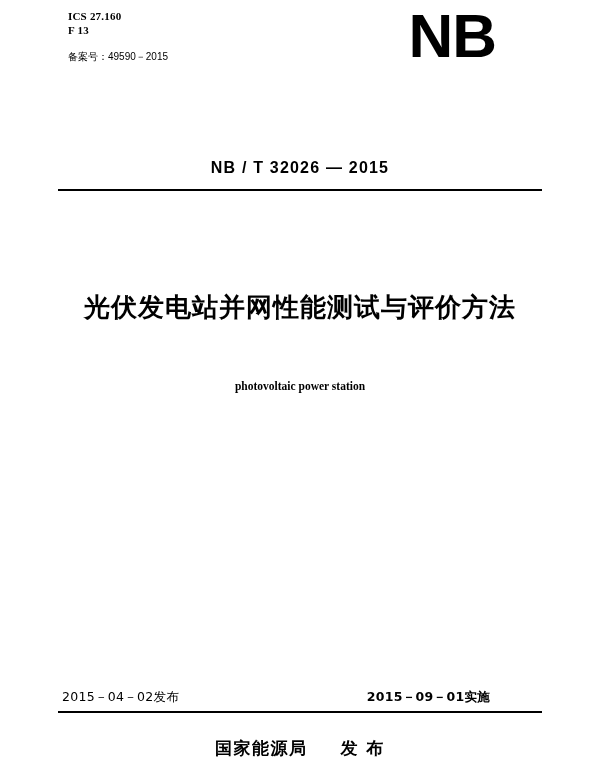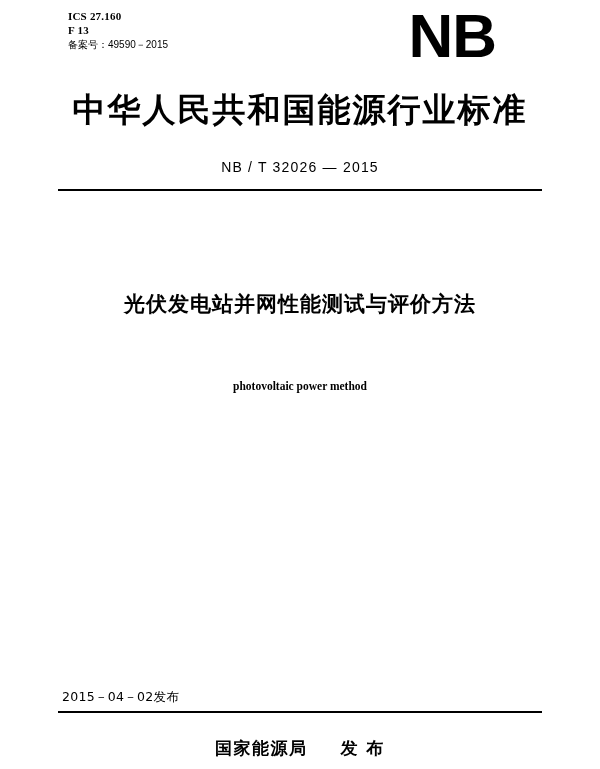--- a/index.html
+++ b/index.html
@@ -38,21 +38,21 @@
   }
   .codes .line {
     white-space: nowrap;
     display: block;
   }
   .codes .line.small {
     font-family: "Liberation Sans", sans-serif;
     font-size: 10px;
     font-weight: normal;
     letter-spacing: 0;
-    margin-top: 1px;
+    margin-top: 13px;
   }
 
   
   .nb-logo {
     position: absolute;
     right: 56px;
     top: -10px;
     font-family: "Liberation Sans", sans-serif;
     font-size: 62px;
     font-weight: bold;
@@ -75,22 +75,22 @@
   }
 
   
   .std-number {
     position: absolute;
     left: 0;
     top: 146px;
     width: 600px;
     text-align: center;
     font-family: "Liberation Sans", sans-serif;
-    font-size: 14px;
-    font-weight: normal;
+    font-size: 16px;
+    font-weight: bold;
     letter-spacing: 1.2px;
   }
 
   
   .rule {
     position: absolute;
     left: 58px;
     width: 484px;
     border-top: 1px solid #000;
   }
@@ -98,21 +98,21 @@
   .rule-bottom { top: 698px; border-top-width: 2px; }
 
   
   .doc-title-cn {
     position: absolute;
     left: 0;
     top: 277px;
     width: 600px;
     text-align: center;
     font-family: "DejaVu Sans", sans-serif;
-    font-size: 21px;
+    font-size: 26px;
     font-weight: bold;
     letter-spacing: 1px;
   }
   .doc-title-en {
     position: absolute;
     left: 90px;
     top: 343px;
     width: 420px;
     text-align: center;
     font-family: "Liberation Serif", serif;
@@ -164,34 +164,34 @@
 <div class="page">
 
   <div class="codes">
     <span class="line">ICS 27.160</span>
     <span class="line">F 13</span>
     <span class="line small">备案号：49590－2015</span>
   </div>
 
   <div class="nb-logo">NB</div>
 
-  <div class="std-title">中华人民共和国能源行业标准</div>
 
   <div class="std-number">NB / T  32026 — 2015</div>
 
   <div class="rule rule-top"></div>
 
   <div class="doc-title-cn">光伏发电站并网性能测试与评价方法</div>
 
   <div class="doc-title-en">
     <br>
-    <span>photovoltaic power method</span>
+    <span>photovoltaic power station</span>
   </div>
 
   <div class="date-issue">2015－04－02发布</div>
+  <div class="date-effect">2015－09－01实施</div>
 
   <div class="rule rule-bottom"></div>
 
   <div class="publisher">
     <span>国家能源局</span>
     <span class="gap"></span>
     <span>发  布</span>
   </div>
 
 </div>

